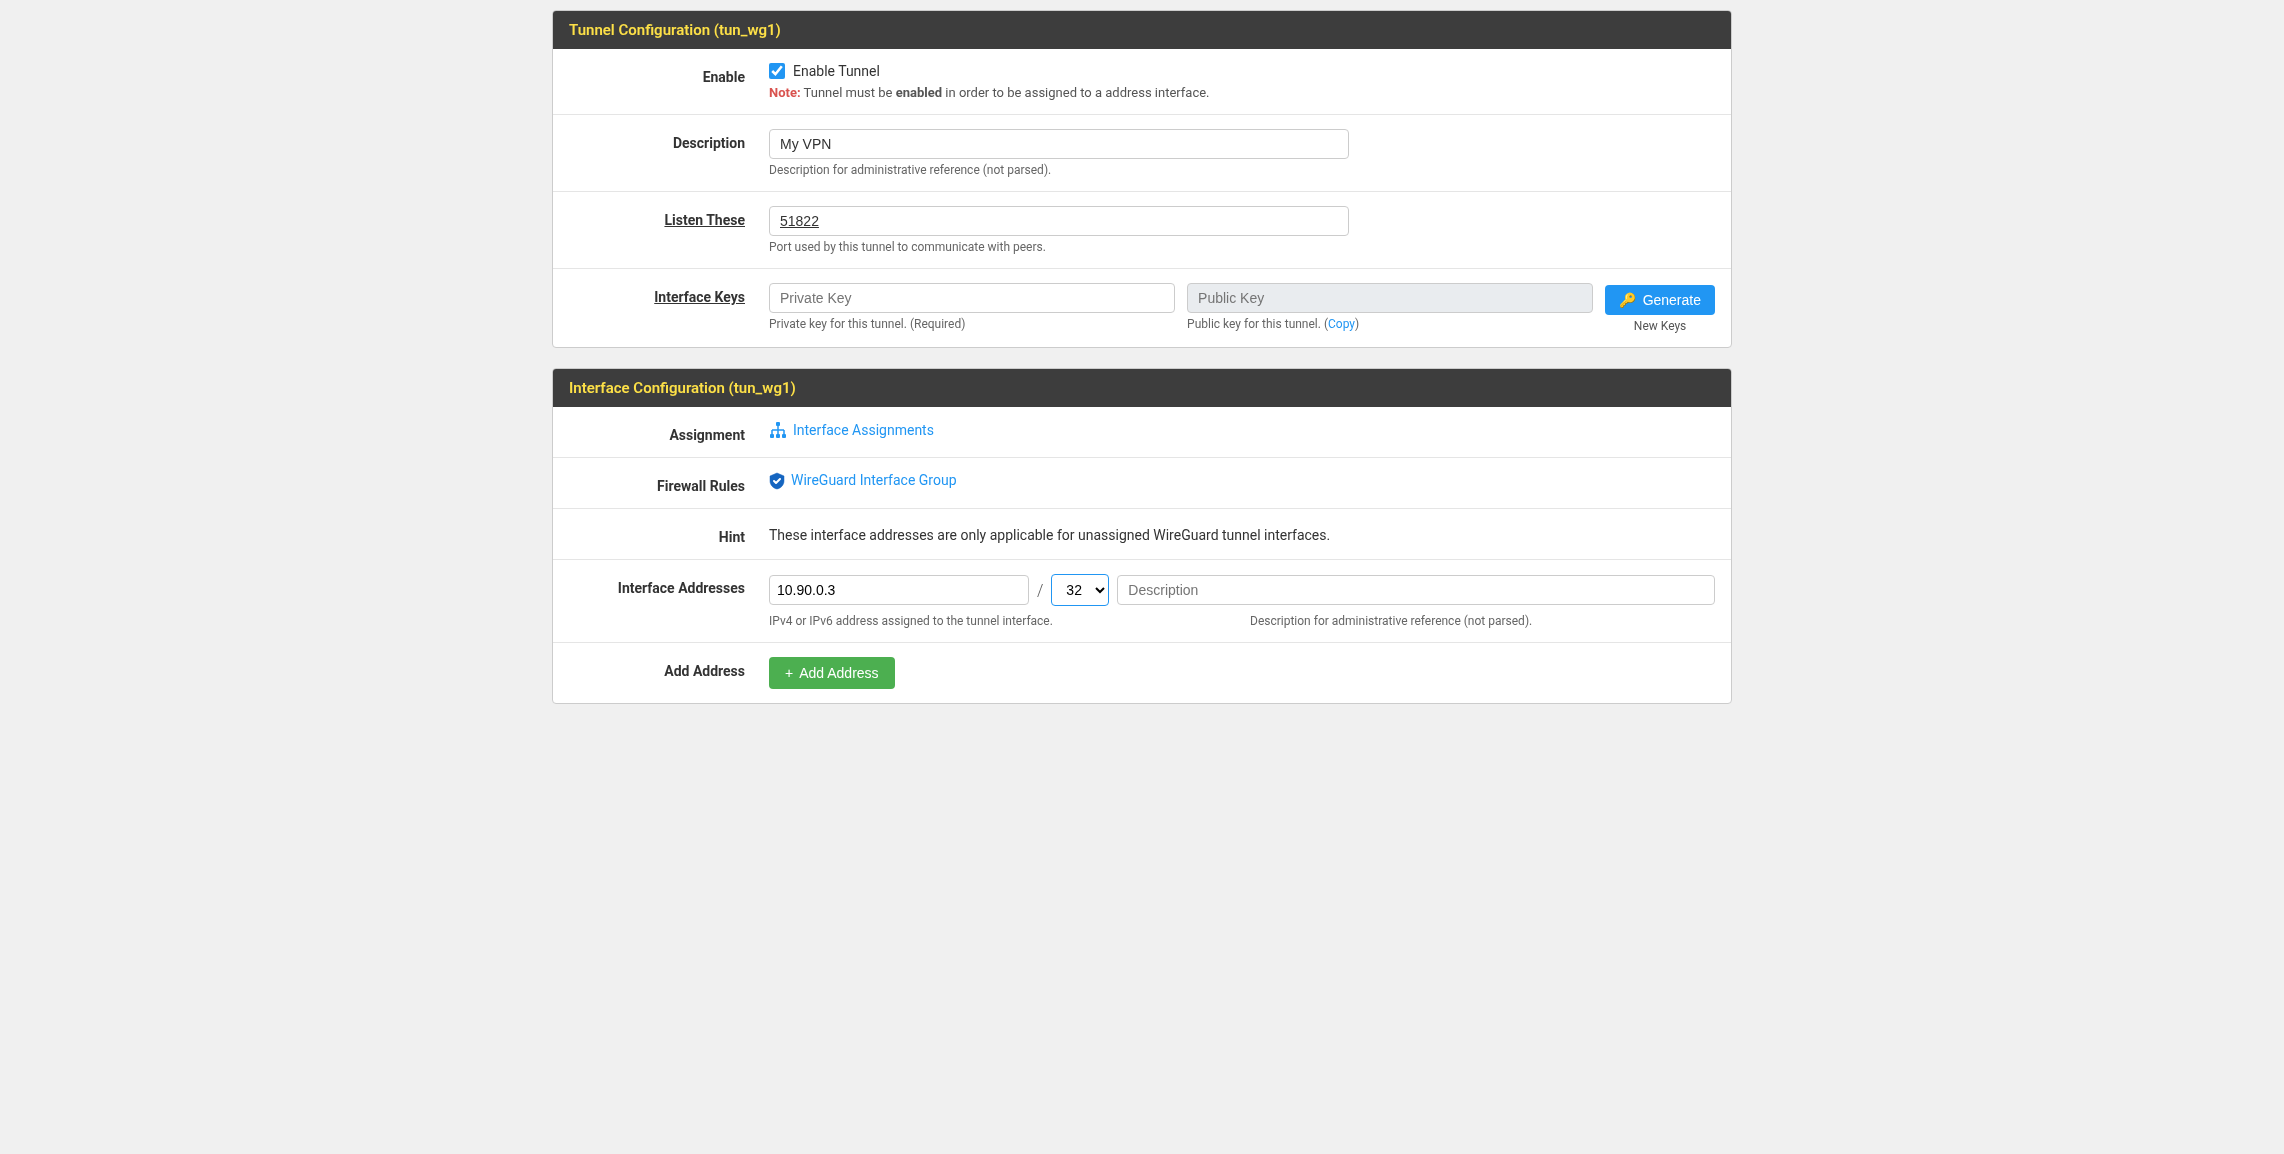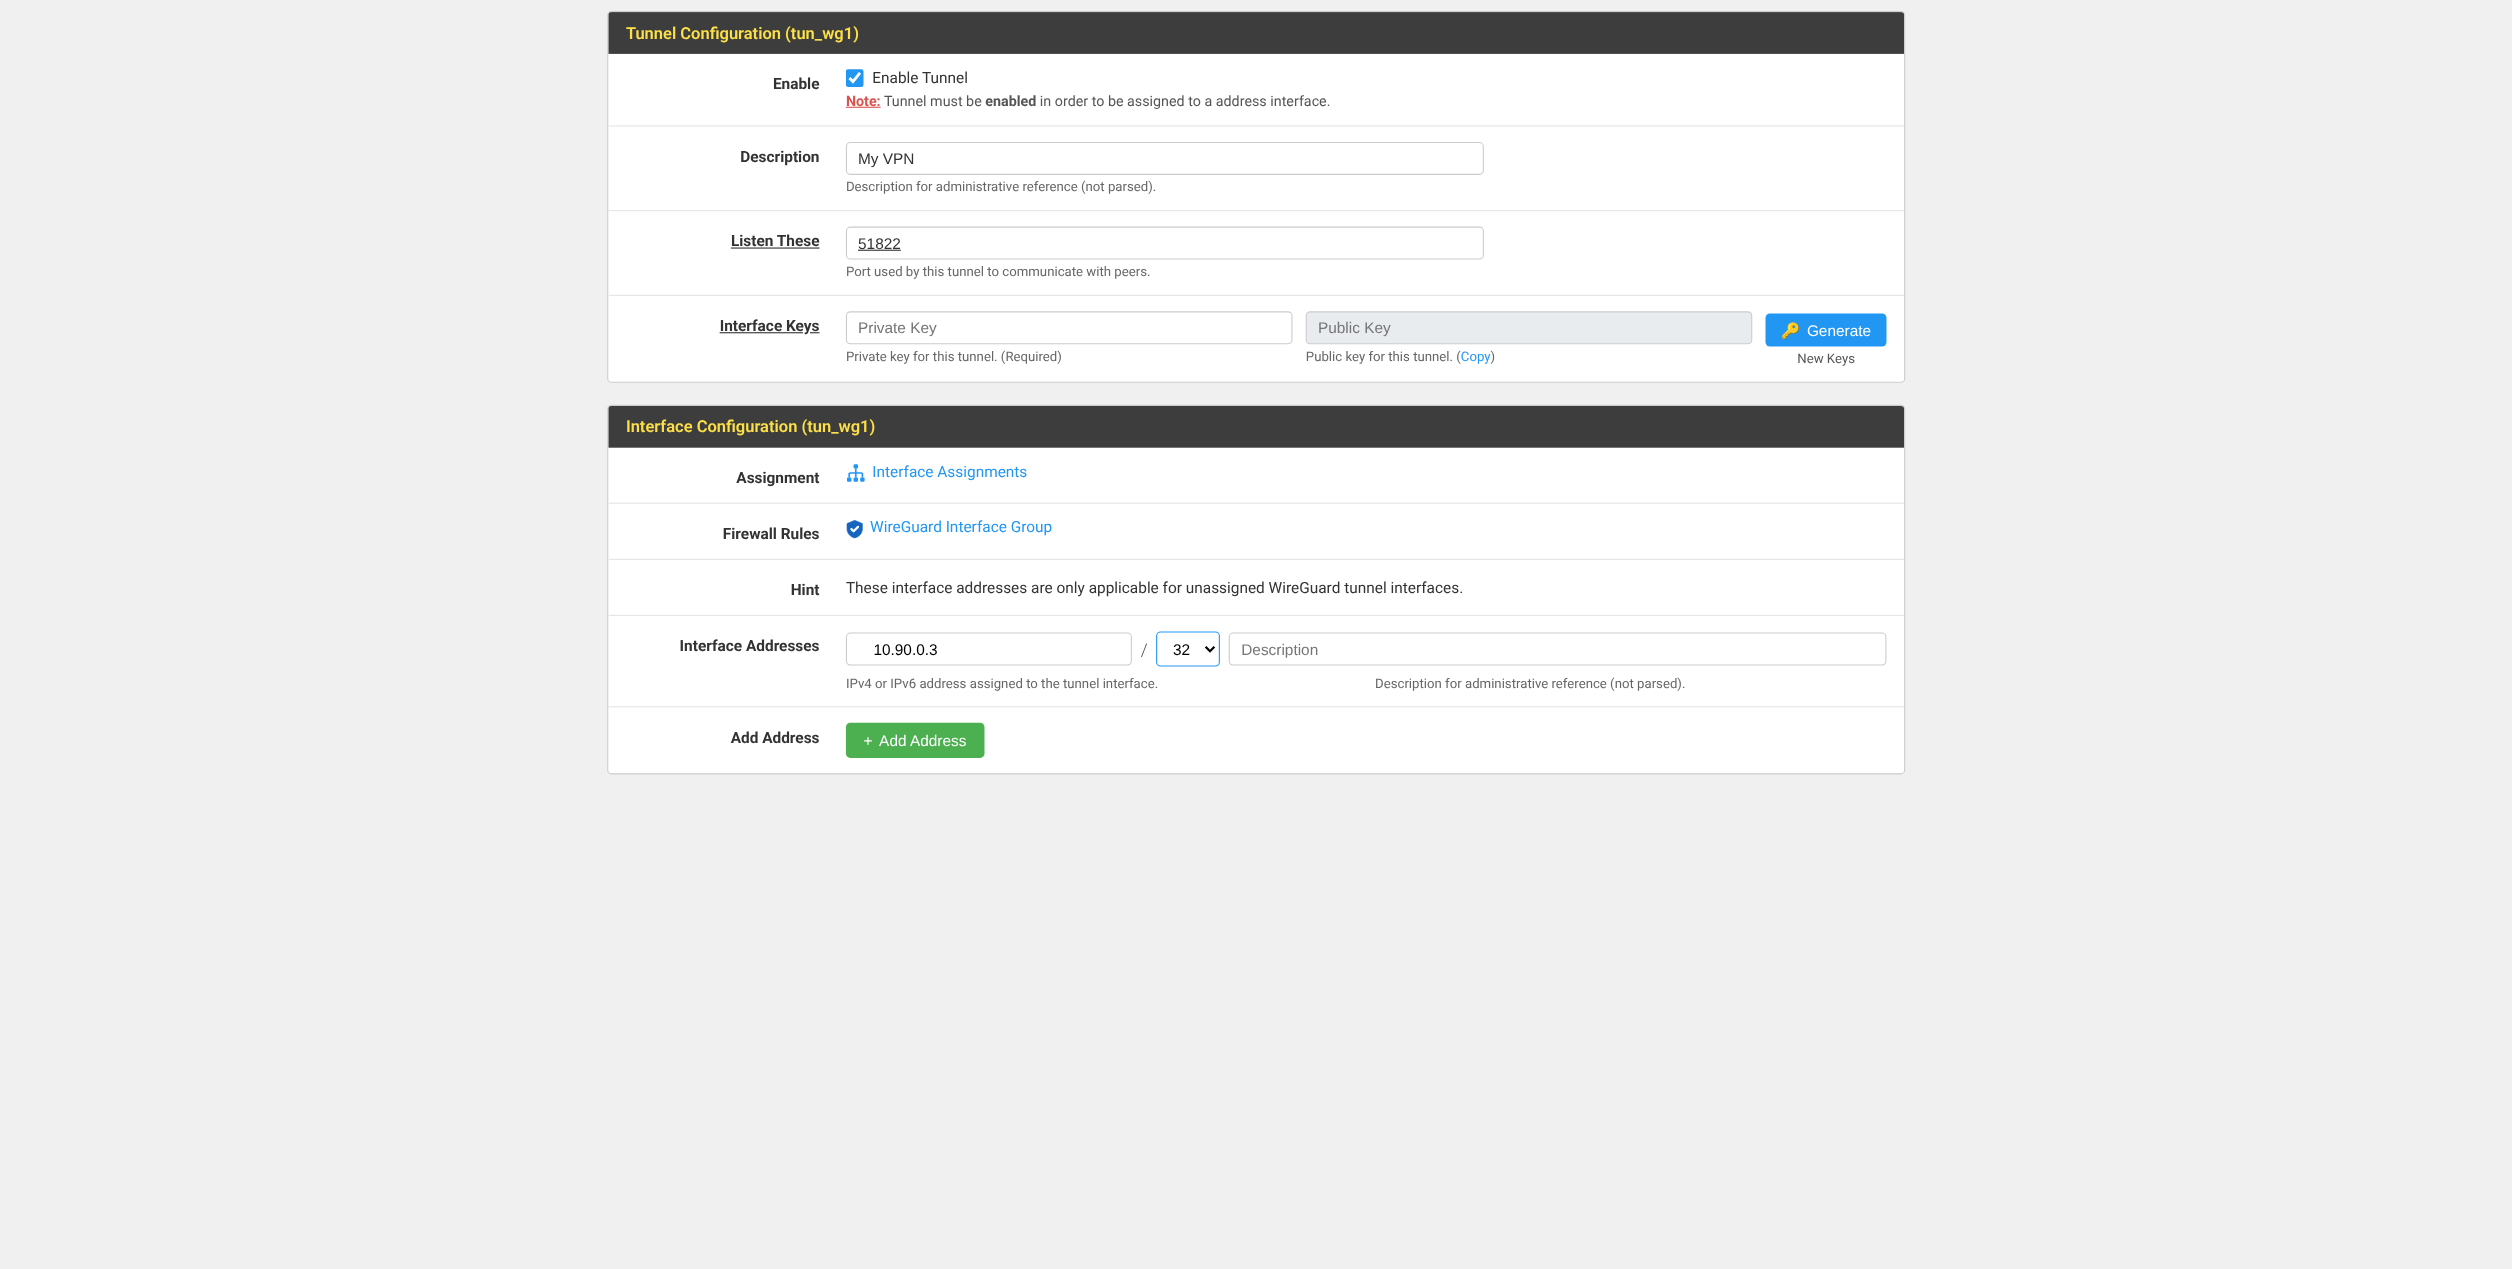--- a/index.html
+++ b/index.html
@@ -85,21 +85,20 @@
       height: 16px;
       accent-color: #2196F3;
     }
     .note-text {
       font-size: 13px;
       color: #555;
     }
     .note-text .note-label {
       color: #d9534f;
       font-weight: 700;
-      text-decoration: underline;
     }
     .note-text strong {
       font-weight: 700;
     }
     .keys-wrapper {
       display: flex;
       align-items: flex-start;
       gap: 12px;
       width: 100%;
     }
@@ -162,21 +161,21 @@
       width: 16px;
       height: 16px;
     }
     .hint-text {
       font-size: 14px;
       color: #333;
       padding-top: 4px;
     }
     .addr-input {
       flex: 0 0 260px;
-      padding: 6px 24px;
+      padding: 6px 7px;
       border: 1px solid #ccc;
       border-radius: 4px;
       font-size: 14px;
     }
     .slash-divider {
       font-size: 16px;
       font-weight: 300;
       color: #555;
     }
     .cidr-select {

